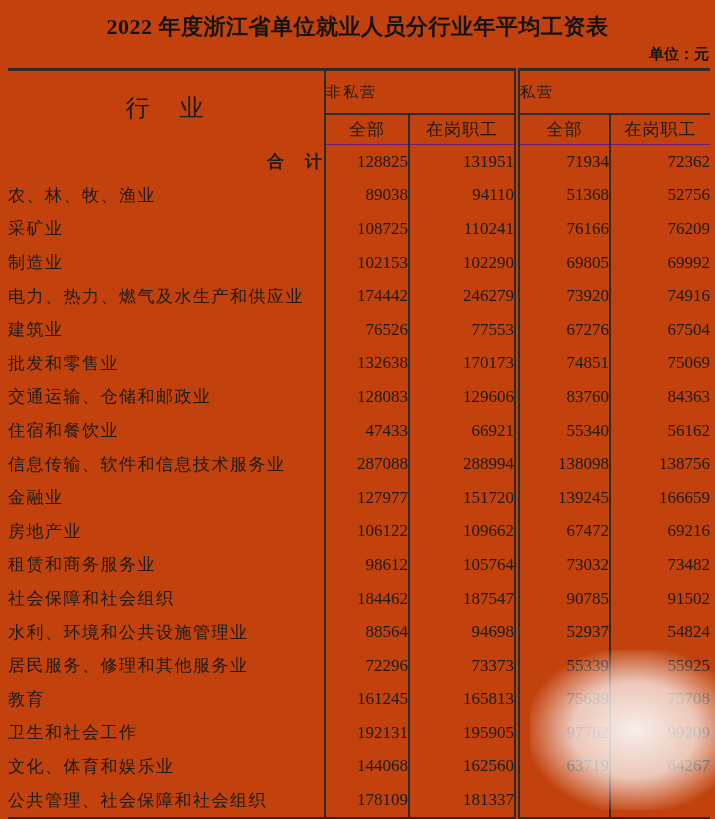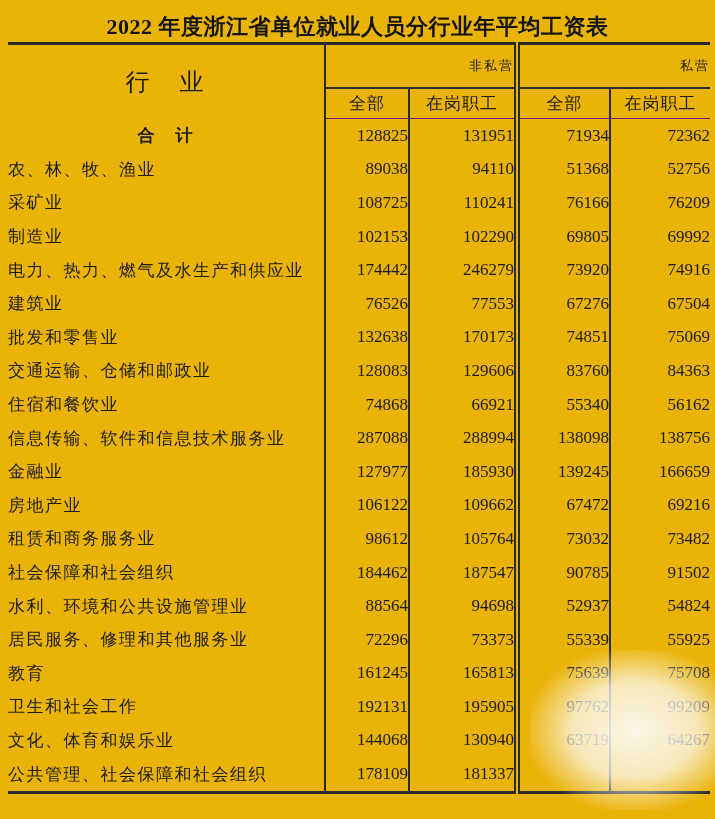--- a/index.html
+++ b/index.html
@@ -1,20 +1,20 @@
 <!DOCTYPE html>
 <html><head>
 <meta charset="utf-8">
 <style>
   html, body { margin: 0; padding: 0; background: #ffffff; }
   .page {
     position: relative;
     width: 715px;
     height: 819px;
-    background: #eab308;
+    background: #c2410c;
     font-family: "Liberation Serif", serif;
     color: #1c1c1c;
     overflow: hidden;
   }
   .title {
     padding-top: 12px;
     text-align: center;
     font-size: 22px;
     font-weight: bold;
     letter-spacing: 0.5px;
@@ -48,43 +48,43 @@
   .dbl { border-left: 6px double #2b2b2b; }
   
   th.industry-head {
     font-size: 24px;
     letter-spacing: 3px;
     text-align: center;
     vertical-align: middle;
   }
   tr.group-row th.group {
     height: 42px;
-    font-size: 13px;
+    font-size: 15px;
     letter-spacing: 2px;
     border-bottom: 2px solid #2b2b2b;
-    text-align: right;
+    text-align: left;
     vertical-align: middle;
   }
   tr.sub-row th.sub {
     height: 29px;
     font-size: 17px;
     letter-spacing: 1px;
     text-align: center;
     vertical-align: middle;
     border-bottom: 1px solid #701a75;
   }
   
   tbody td { height: 33.6px; font-size: 17px; vertical-align: middle; }
   td.ind {
     text-align: left;
     padding-left: 14px;
     letter-spacing: 1.5px;
   }
   td.ind.total {
-    text-align: center;
+    text-align: right;
     font-weight: bold;
     padding-left: 0;
     letter-spacing: 2px;
   }
   td.num {
     text-align: right;
     padding-right: 14px;
   }
   .watermark {
     position: absolute;
@@ -99,20 +99,21 @@
     pointer-events: none;
   }
 </style>
 </head>
 <body>
 
 <div class="page">
 
   <div class="title">2022 年度浙江省单位就业人员分行业年平均工资表</div>
 
+  <div class="unit-note">单位：元</div>
 
   <table class="wage">
     <colgroup>
       <col style="width:317px">
       <col style="width:84px">
       <col style="width:108px">
       <col style="width:93px">
       <col style="width:100px">
     </colgroup>
     <thead>
@@ -180,36 +181,36 @@
         </tr>
         <tr>
           <td class="ind">交通运输、仓储和邮政业</td>
           <td class="num vl">128083</td>
           <td class="num vl">129606</td>
           <td class="num dbl">83760</td>
           <td class="num vl">84363</td>
         </tr>
         <tr>
           <td class="ind">住宿和餐饮业</td>
-          <td class="num vl">74868</td>
+          <td class="num vl">47433</td>
           <td class="num vl">66921</td>
           <td class="num dbl">55340</td>
           <td class="num vl">56162</td>
         </tr>
         <tr>
           <td class="ind">信息传输、软件和信息技术服务业</td>
           <td class="num vl">287088</td>
           <td class="num vl">288994</td>
           <td class="num dbl">138098</td>
           <td class="num vl">138756</td>
         </tr>
         <tr>
           <td class="ind">金融业</td>
           <td class="num vl">127977</td>
-          <td class="num vl">185930</td>
+          <td class="num vl">151720</td>
           <td class="num dbl">139245</td>
           <td class="num vl">166659</td>
         </tr>
         <tr>
           <td class="ind">房地产业</td>
           <td class="num vl">106122</td>
           <td class="num vl">109662</td>
           <td class="num dbl">67472</td>
           <td class="num vl">69216</td>
         </tr>
@@ -251,21 +252,21 @@
         <tr>
           <td class="ind">卫生和社会工作</td>
           <td class="num vl">192131</td>
           <td class="num vl">195905</td>
           <td class="num dbl">97762</td>
           <td class="num vl">99209</td>
         </tr>
         <tr>
           <td class="ind">文化、体育和娱乐业</td>
           <td class="num vl">144068</td>
-          <td class="num vl">130940</td>
+          <td class="num vl">162560</td>
           <td class="num dbl">63719</td>
           <td class="num vl">64267</td>
         </tr>
         <tr>
           <td class="ind">公共管理、社会保障和社会组织</td>
           <td class="num vl">178109</td>
           <td class="num vl">181337</td>
           <td class="num dbl"></td>
           <td class="num vl"></td>
         </tr>

